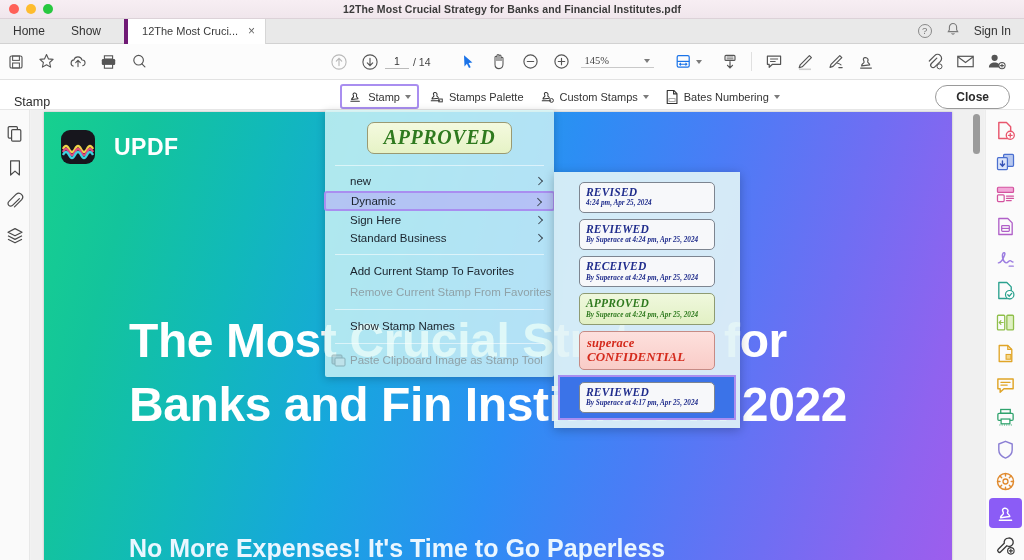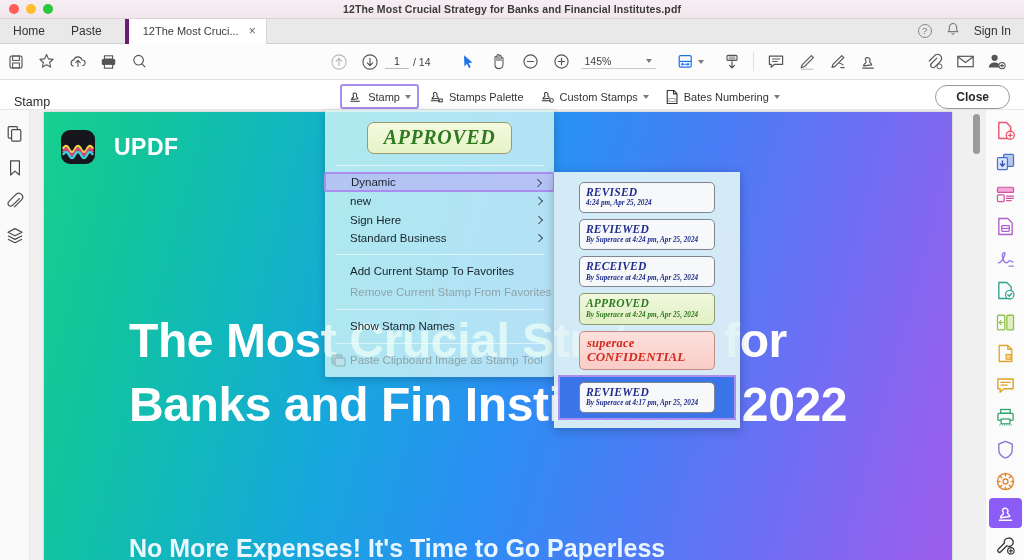--- a/index.html
+++ b/index.html
@@ -69,21 +69,21 @@
     justify-content: center; cursor: pointer;
   }
   .tb-btn svg { display: block; }
   .pg-box {
     display: flex; align-items: center; font-size: 10.5px; color: #444; gap: 4px;
   }
   .pg-num {
     width: 24px; text-align: center; border-bottom: 1px solid #bbb;
     font-size: 10.5px; color: #333; padding-bottom: 1px;
   }
-  .zoomval { font-size: 10.5px; color: #444; margin-right: 9px; }
+  .zoomval { font-size: 10.5px; color: #444; margin-right: 9px; font-family: Liberation Serif, serif; }
   .caret-sm {
     width: 0; height: 0; border-left: 3.2px solid transparent;
     border-right: 3.2px solid transparent; border-top: 4px solid #7b7b7b;
   }
   .tb-div { width: 1px; height: 19px; background: #e0e0e0; margin: 0 6px; }
 
   
   .stampbar {
     position: absolute; top: 80px; left: 0; width: 1024px; height: 30px;
     background: #fff; border-bottom: 1px solid #e6e6e6;
@@ -259,21 +259,21 @@
     <div class="traffic">
       <div class="tl red"></div>
       <div class="tl yellow"></div>
       <div class="tl green"></div>
     </div>
     <div class="doc-title">12The Most Crucial Strategy for Banks and Financial Institutes.pdf</div>
   </div>
 
   <div class="tabbar">
     <div class="menuitem">Home</div>
-    <div class="menuitem">Paste</div>
+    <div class="menuitem">Show</div>
     <div class="tab">
       <span>12The Most Cruci...</span>
       <span class="close">×</span>
     </div>
     <div class="tabbar-right">
       <div class="circ-q">?</div>
       <span>
         <svg width="14" height="15" viewBox="0 0 14 15">
             <path d="M7 1.5a3.6 3.6 0 0 0-3.6 3.6v2.6L2.3 9.6h9.4L10.6 7.7V5.1A3.6 3.6 0 0 0 7 1.5z" fill="none" stroke="#7a7a7a" stroke-width="1.1"></path>
             <path d="M5.7 11.2a1.35 1.35 0 0 0 2.6 0" fill="none" stroke="#7a7a7a" stroke-width="1.1"></path>
@@ -524,25 +524,25 @@
     </div>
     <div class="vscroll"></div>
   </div>
 
   <div class="dropdown">
     <div class="dd-preview">
       <div class="approved-chip">APPROVED</div>
     </div>
     <div class="dd-sep"></div>
     <div class="dd-gap"></div>
+    <div class="dd-item sub">
+      <span>new</span>
+    </div>
     <div class="dd-item sub highlight">
       <span>Dynamic</span>
-    </div>
-    <div class="dd-item sub">
-      <span>new</span>
     </div>
     <div class="dd-item sub">
       <span>Sign Here</span>
     </div>
     <div class="dd-item sub">
       <span>Standard Business</span>
     </div>
     <div class="dd-gap"></div>
     <div class="dd-sep"></div>
     <div class="dd-gap"></div>

